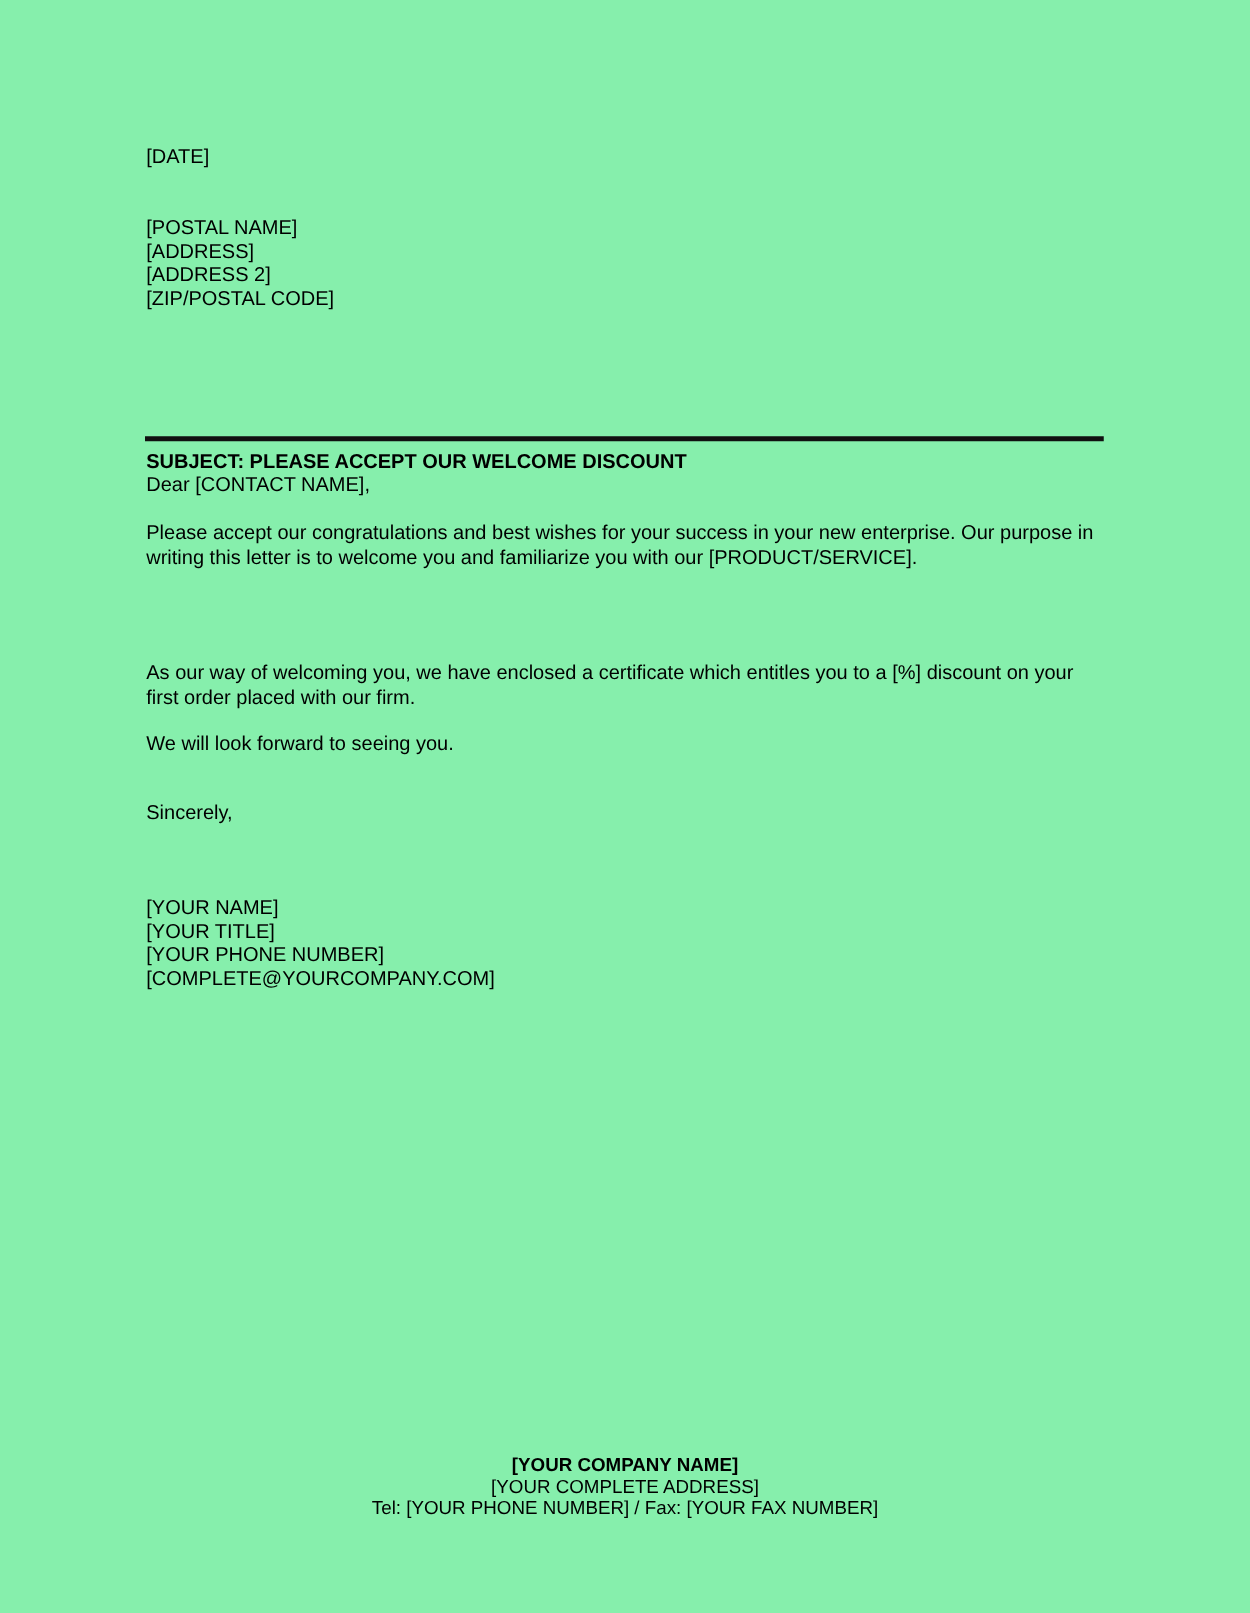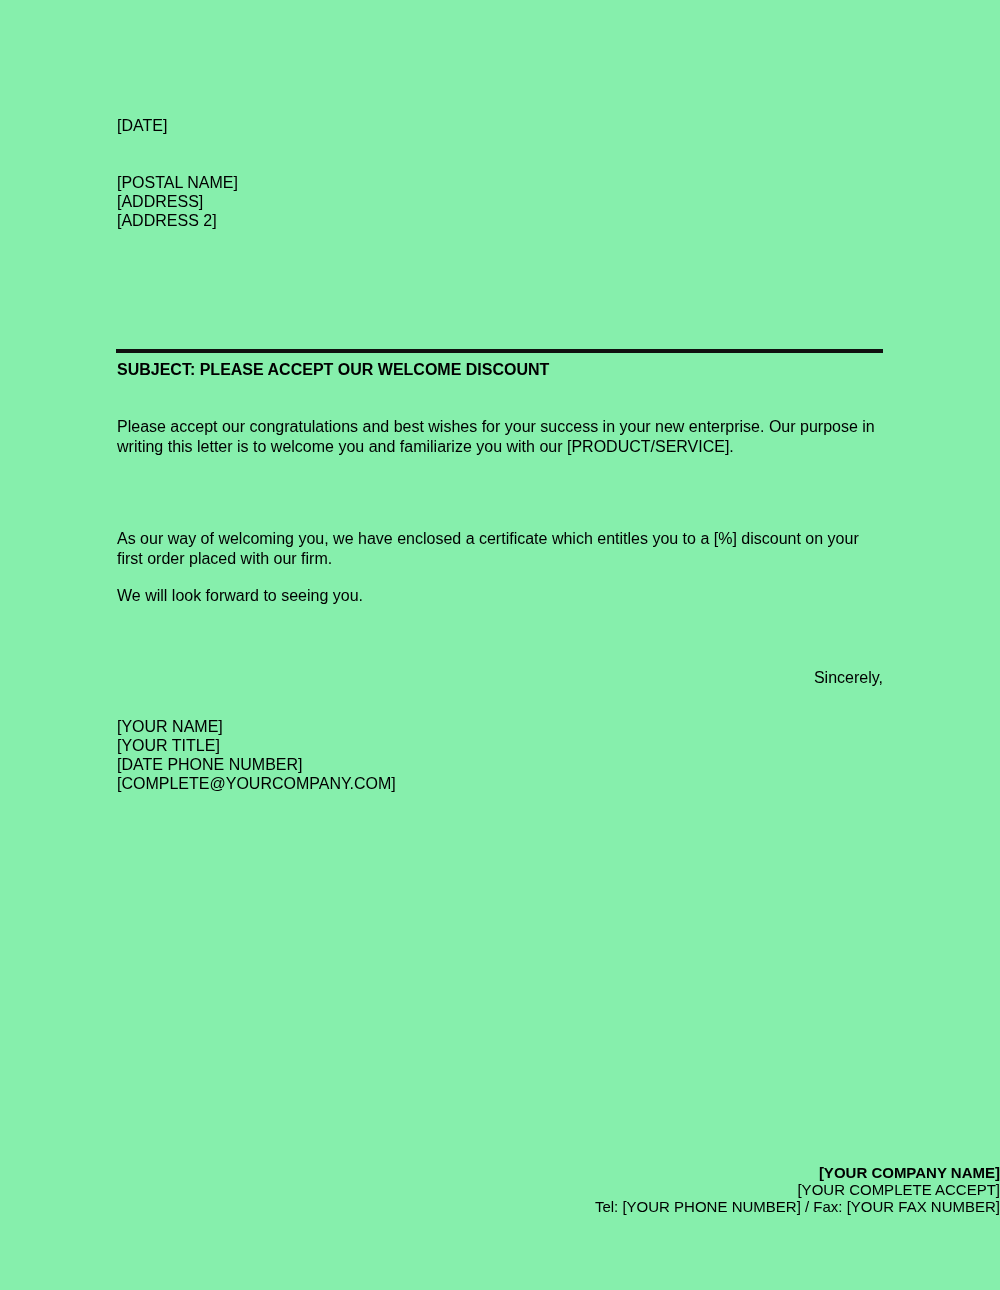--- a/index.html
+++ b/index.html
@@ -29,21 +29,21 @@
     top: 349px;
     width: 767px;
     height: 4px;
     background: #101010;
   }
   .footer {
     position: absolute;
     left: 0;
     top: 1164px;
     width: 100%;
-    text-align: right;
+    text-align: center;
     font-size: 15px;
     line-height: 17px;
   }
   .footer .company { font-weight: bold; }
   .footer a {
     color: #1a1aee;
     text-decoration: underline;
     cursor: pointer;
   }
 </style>
@@ -51,42 +51,44 @@
 <body>
 
 <div class="page">
 
   <div class="abs" style="top:117px;">[DATE]</div>
 
   <div class="abs line-block" style="top:173px;">
     <div>[POSTAL NAME]</div>
     <div>[ADDRESS]</div>
     <div>[ADDRESS 2]</div>
+    <div>[ZIP/POSTAL CODE]</div>
   </div>
 
   <div class="abs subject" style="top:324px;">SUBJECT: PLEASE ACCEPT OUR WELCOME DISCOUNT</div>
 
   <div class="subject-divider"></div>
 
+  <div class="abs" style="top:380px;">Dear [CONTACT NAME],</div>
 
   <div class="abs para" style="top:417px;">Please accept our congratulations and best wishes for your success in your new enterprise. Our purpose in writing this letter is to welcome you and familiarize you with our [PRODUCT/SERVICE].</div>
 
 
   <div class="abs para" style="top:529px;">As our way of welcoming you, we have enclosed a certificate which entitles you to a [%] discount on your first order placed with our firm.</div>
 
   <div class="abs para" style="top:586px;">We will look forward to seeing you.</div>
 
-  <div class="abs" style="top:669px;text-align:right;">Sincerely,</div>
+  <div class="abs" style="top:642px;">Sincerely,</div>
 
   <div class="abs line-block" style="top:717px;">
     <div>[YOUR NAME]</div>
     <div>[YOUR TITLE]</div>
-    <div>[DATE PHONE NUMBER]</div>
+    <div>[YOUR PHONE NUMBER]</div>
     <div>[COMPLETE@YOURCOMPANY.COM]</div>
   </div>
 
   <div class="footer">
     <div class="company">[YOUR COMPANY NAME]</div>
-    <div>[YOUR COMPLETE ACCEPT]</div>
+    <div>[YOUR COMPLETE ADDRESS]</div>
     <div>Tel: [YOUR PHONE NUMBER] / Fax: [YOUR FAX NUMBER]</div>
   </div>
 
 </div>
 
 </body></html>

